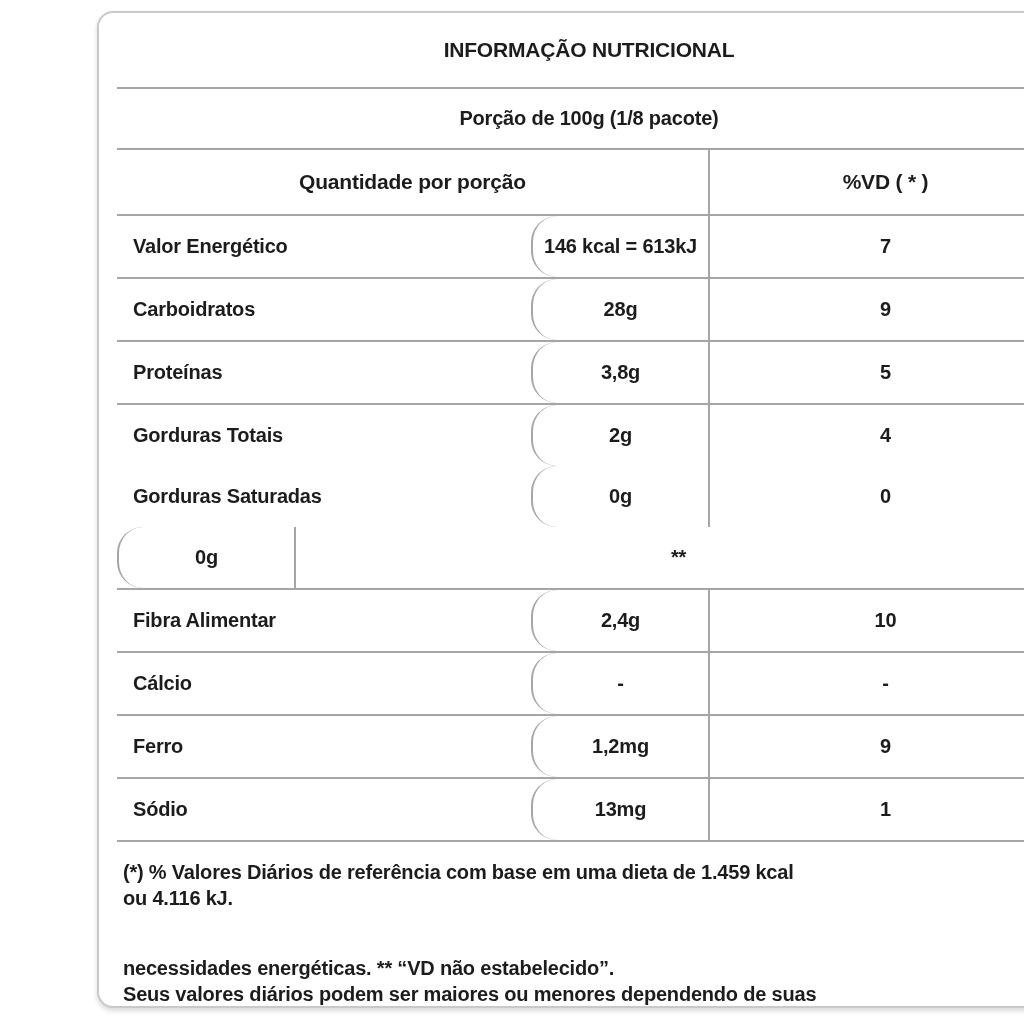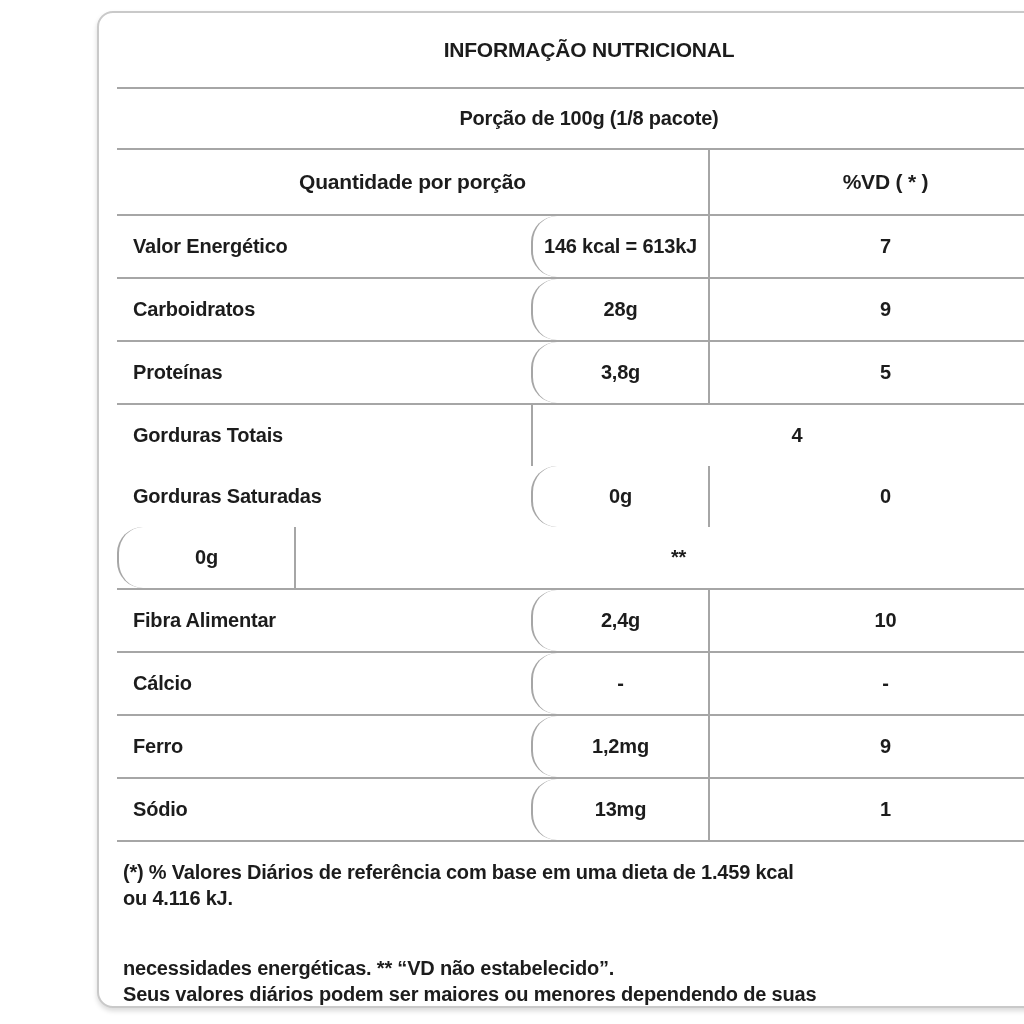--- a/index.html
+++ b/index.html
@@ -129,20 +129,21 @@
     <div class="cell-amount">28g</div>
     <div class="cell-dv">9</div>
   </div>
   <div class="nrow no-sep" style="border-top:2px solid #a6a6a6;">
     <div class="cell-name">Proteínas</div>
     <div class="cell-amount">3,8g</div>
     <div class="cell-dv">5</div>
   </div>
   <div class="nrow no-sep" style="border-top:2px solid #a6a6a6;">
     <div class="cell-name">Gorduras Totais</div>
+    <div class="cell-amount">2g</div>
     <div class="cell-dv">4</div>
   </div>
   <div class="nrow no-sep">
     <div class="cell-name">Gorduras Saturadas</div>
     <div class="cell-amount">0g</div>
     <div class="cell-dv">0</div>
   </div>
   <div class="nrow">
     <div class="cell-amount">0g</div>
     <div class="cell-dv">**</div>

